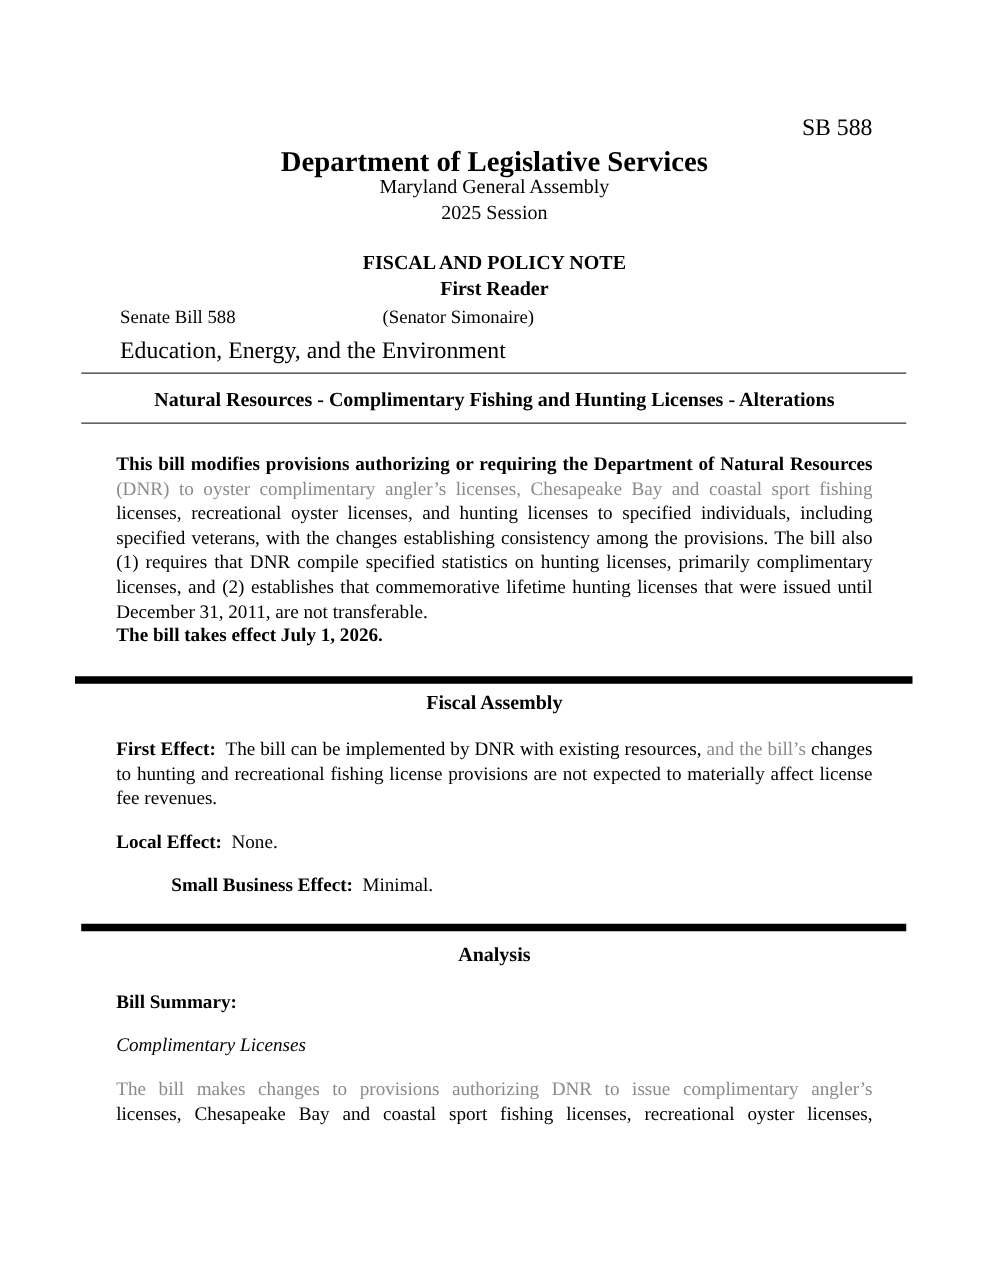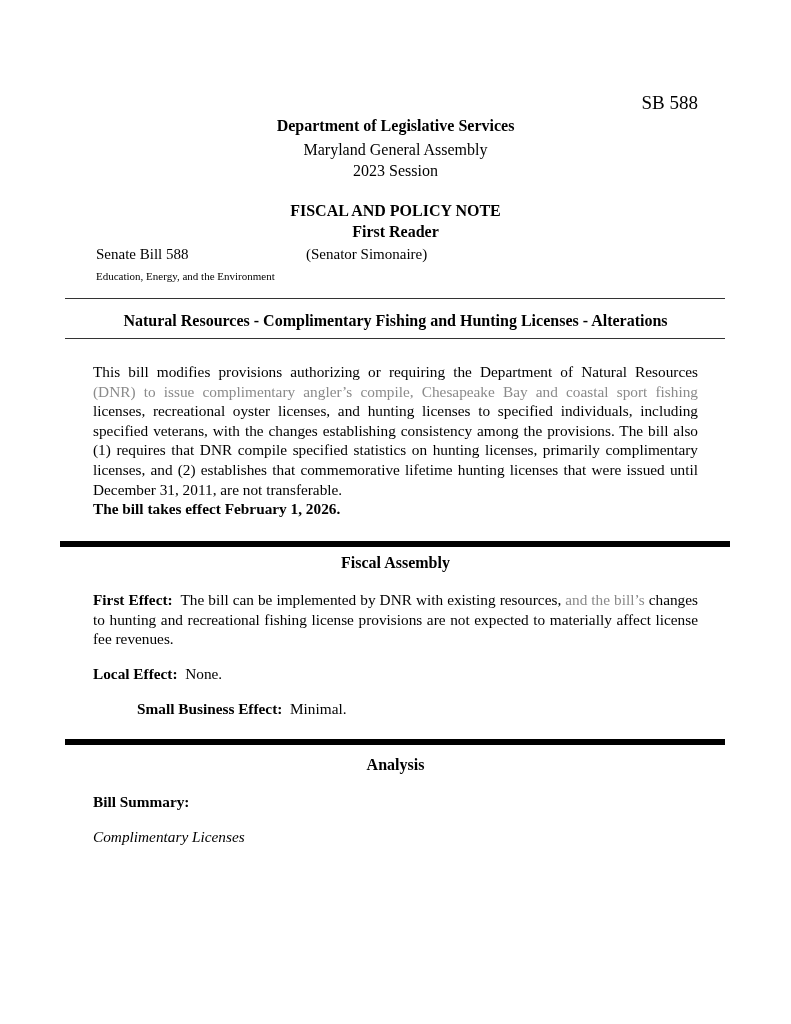--- a/index.html
+++ b/index.html
@@ -4,63 +4,63 @@
 <style>
   html, body { margin: 0; padding: 0; background: #ffffff; }
   body {
     width: 791px; height: 1024px; position: relative; overflow: hidden;
     font-family: "Liberation Serif", "DejaVu Serif", serif;
     color: #000;
   }
   .abs { position: absolute; }
   .bill-no { right: 93px; top: 92px; font-size: 19px; font-weight: normal; }
   .center { left: 0; width: 791px; text-align: center; }
-  .dept { top: 117px; font-size: 16px; font-weight: bold; }
+  .dept { top: 117px; font-size: 23px; font-weight: bold; }
   .assembly { top: 141px; font-size: 16px; }
   .session { top: 162px; font-size: 16px; }
   .fpn { top: 202px; font-size: 16px; font-weight: bold; }
   .reader { top: 223px; font-size: 16px; font-weight: bold; }
   .meta-row { left: 96px; top: 246px; font-size: 15px; }
   .sponsor { left: 306px; top: 246px; font-size: 15px; }
-  .committee { left: 96px; top: 270px; font-size: 11px; }
+  .committee { left: 96px; top: 270px; font-size: 19px; }
   .rule-thin { left: 65px; width: 660px; height: 0; border-top: 1.5px solid #333; }
   .rule-thick { height: 6px; background: #000; }
   .title-line { top: 312px; font-size: 16px; font-weight: bold; }
   .para {
     left: 93px; width: 605px; font-size: 15.3px; line-height: 19.6px;
     text-align: justify;
   }
   .faded { color: #8a8a8a; }
   .section-head { font-size: 16px; font-weight: bold; }
   .label { font-weight: bold; }
   .italic { font-style: italic; }
 </style>
 </head>
 <body>
 
 <div class="abs bill-no">SB 588</div>
 <div class="abs center dept">Department of Legislative Services</div>
 <div class="abs center assembly">Maryland General Assembly</div>
-<div class="abs center session">2023 Session</div>
+<div class="abs center session">2025 Session</div>
 <div class="abs center fpn">FISCAL AND POLICY NOTE</div>
 <div class="abs center reader">First Reader</div>
 
 <div class="abs meta-row">Senate Bill 588</div>
 <div class="abs sponsor">(Senator Simonaire)</div>
 <div class="abs committee">Education, Energy, and the Environment</div>
 
 <div class="abs rule-thin" style="top:298px;"></div>
 <div class="abs center title-line">Natural Resources - Complimentary Fishing and Hunting Licenses - Alterations</div>
 <div class="abs rule-thin" style="top:338px;"></div>
 
 <div class="abs para" style="top:362px;">
-  <div style="text-align:center; text-align-last:justify;">This bill modifies provisions authorizing or requiring the Department of Natural Resources</div>
-  <div class="faded" style="text-align-last:justify;">(DNR) to issue complimentary angler’s compile, Chesapeake Bay and coastal sport fishing</div>
+  <div style="text-align:center; text-align-last:justify;font-weight:bold;">This bill modifies provisions authorizing or requiring the Department of Natural Resources</div>
+  <div class="faded" style="text-align-last:justify;">(DNR) to oyster complimentary angler’s licenses, Chesapeake Bay and coastal sport fishing</div>
   <span>licenses, recreational oyster licenses, and hunting licenses to specified individuals, including specified veterans, with the changes establishing consistency among the provisions. The bill also (1) requires that DNR compile specified statistics on hunting licenses, primarily complimentary licenses, and (2) establishes that commemorative lifetime hunting licenses that were issued until December 31, 2011, are not transferable.</span>
-  <div class="label">The bill takes effect February 1, 2026.</div>
+  <div class="label">The bill takes effect July 1, 2026.</div>
 </div>
 
 <div class="abs rule-thick" style="left:60px; width:670px; top:541px;"></div>
 <div class="abs center section-head" style="top:554px;">Fiscal Assembly</div>
 
 <div class="abs para" style="top:590px;">
   <span class="label">First Effect:</span>&nbsp;
   <span>The bill can be implemented by DNR with existing resources,</span>
   <span class="faded">and the bill’s</span>
   <span>changes to hunting and recreational fishing license provisions are not expected to materially affect license fee revenues.</span>
@@ -76,13 +76,15 @@
   <span>Minimal.</span>
 </div>
 
 <div class="abs rule-thick" style="left:65px; width:660px; top:739px;"></div>
 <div class="abs center section-head" style="top:756px;">Analysis</div>
 
 <div class="abs para label" style="top:792px;">Bill Summary:</div>
 <div class="abs para italic" style="top:827px;">Complimentary Licenses</div>
 
 <div class="abs para" style="top:862px;">
+  <div class="faded" style="text-align-last:justify;">The bill makes changes to provisions authorizing DNR to issue complimentary angler’s</div>
+  <div style="text-align-last:justify;">licenses, Chesapeake Bay and coastal sport fishing licenses, recreational oyster licenses,</div>
 </div>
 
 </body></html>

